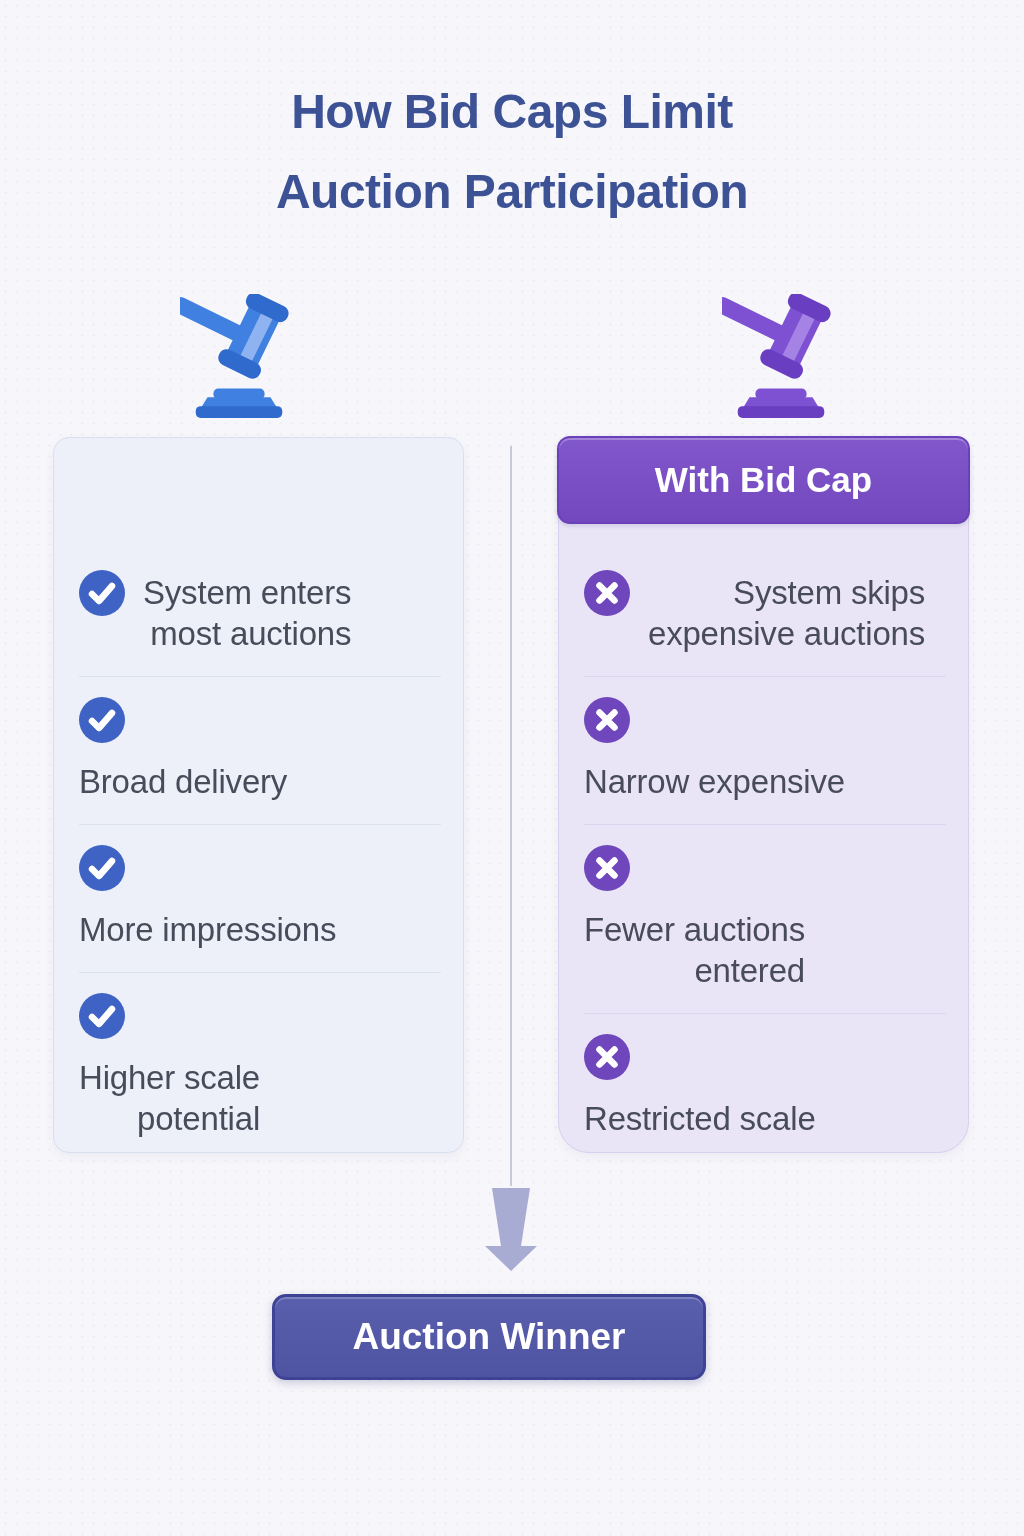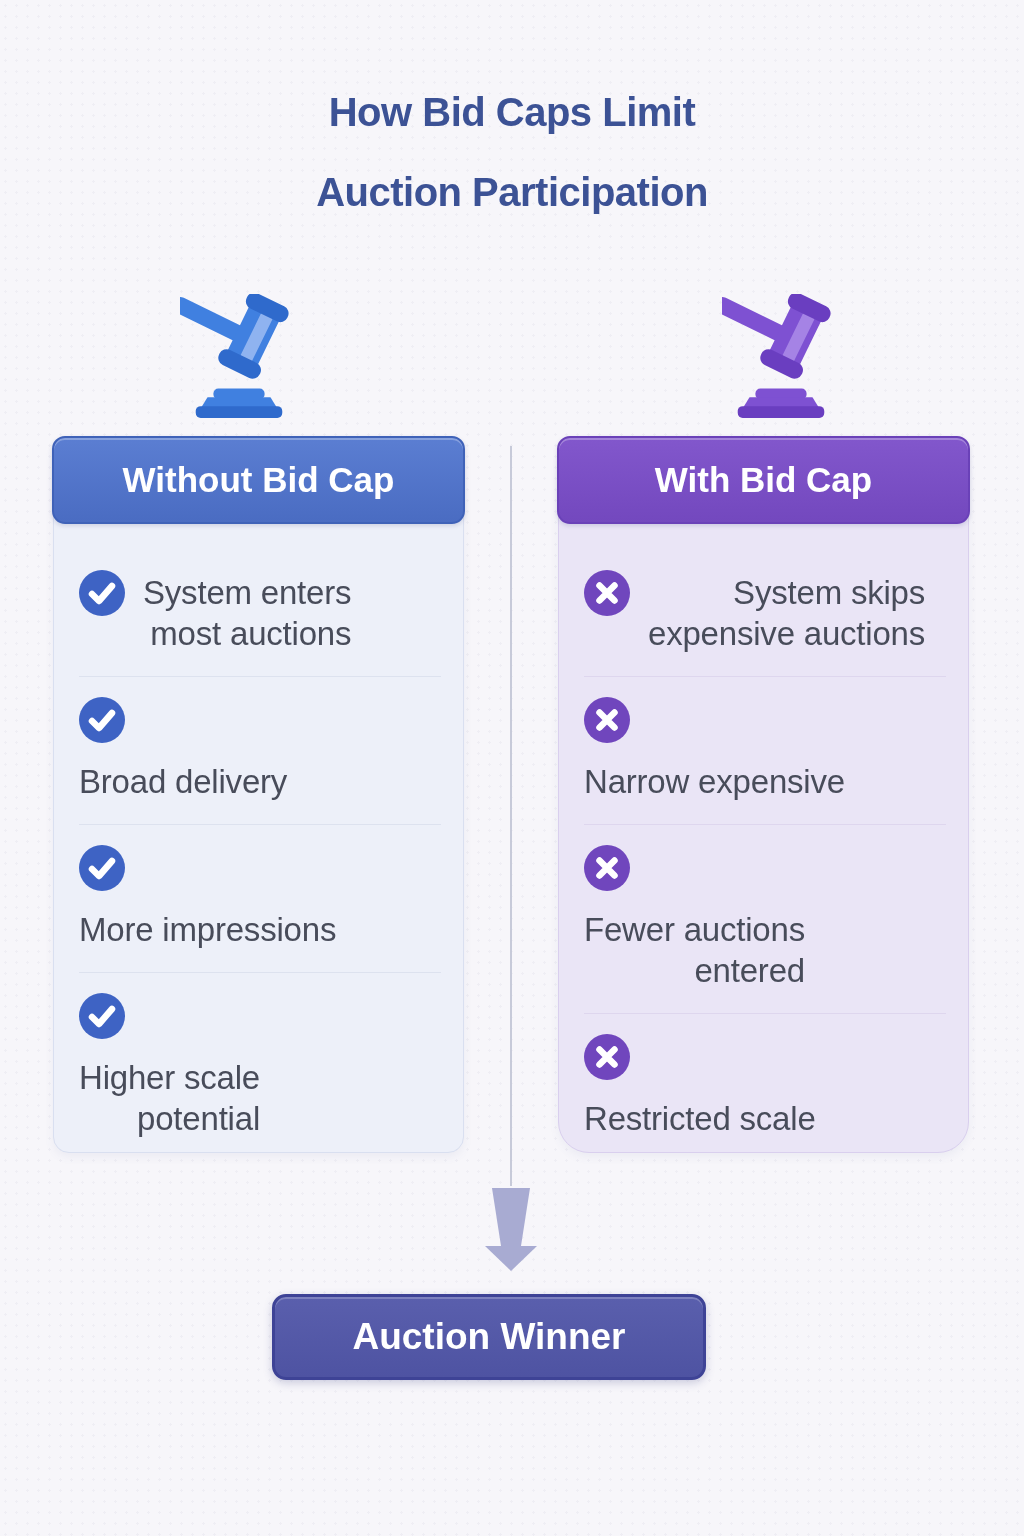--- a/index.html
+++ b/index.html
@@ -9,21 +9,21 @@
     -webkit-font-smoothing:antialiased;
   }
   .stage{
     position:relative;width:1024px;height:1536px;overflow:hidden;
     background-color:var(--bg);
     background-image:radial-gradient(rgba(140,140,180,0.08) 1.2px, transparent 1.3px);
     background-size:11px 11px;
   }
   .title{
     position:absolute;top:72px;left:0;right:0;
-    text-align:center;font-weight:700;font-size:40px;line-height:80px;
+    text-align:center;font-weight:700;font-size:48px;line-height:80px;
     color:var(--title-color);letter-spacing:-0.5px;
   }
   
   .gavel{position:absolute;width:118px;height:128px;}
   .gavel.blue{left:180px;top:294px;}
   .gavel.purple{left:722px;top:294px;}
   .gavel.blue  .g-main{fill:var(--gavel-blue-main);}
   .gavel.blue  .g-dark{fill:var(--gavel-blue-dark);}
   .gavel.blue  .g-light{fill:var(--gavel-blue-light);}
   .gavel.purple .g-main{fill:var(--gavel-purple-main);}
@@ -115,21 +115,20 @@
       <rect class="g-dark" x="50" y="64" width="46" height="17" rx="8"></rect>
     </g>
     <rect class="g-main" x="34" y="96" width="52" height="11" rx="5"></rect>
     <path class="g-main" d="M28,105 L92,105 L100,118 L20,118 Z"></path>
     <rect class="g-dark" x="16" y="114" width="88" height="12" rx="5"></rect>
   </svg>
 
   <div class="connector-line"></div>
 
   <div class="card blue-card">
-    <div class="card-header">Without Bid Cap</div>
     <div class="card-body">
       <div class="row">
         <svg class="mark" viewBox="0 0 46 46">
             <circle cx="23" cy="23" r="23"></circle>
             <path d="M13 24 L20 31 L33 16"></path>
           </svg>
         <div class="item-text">System enters
 most auctions</div>
       </div>
       <div class="row">

